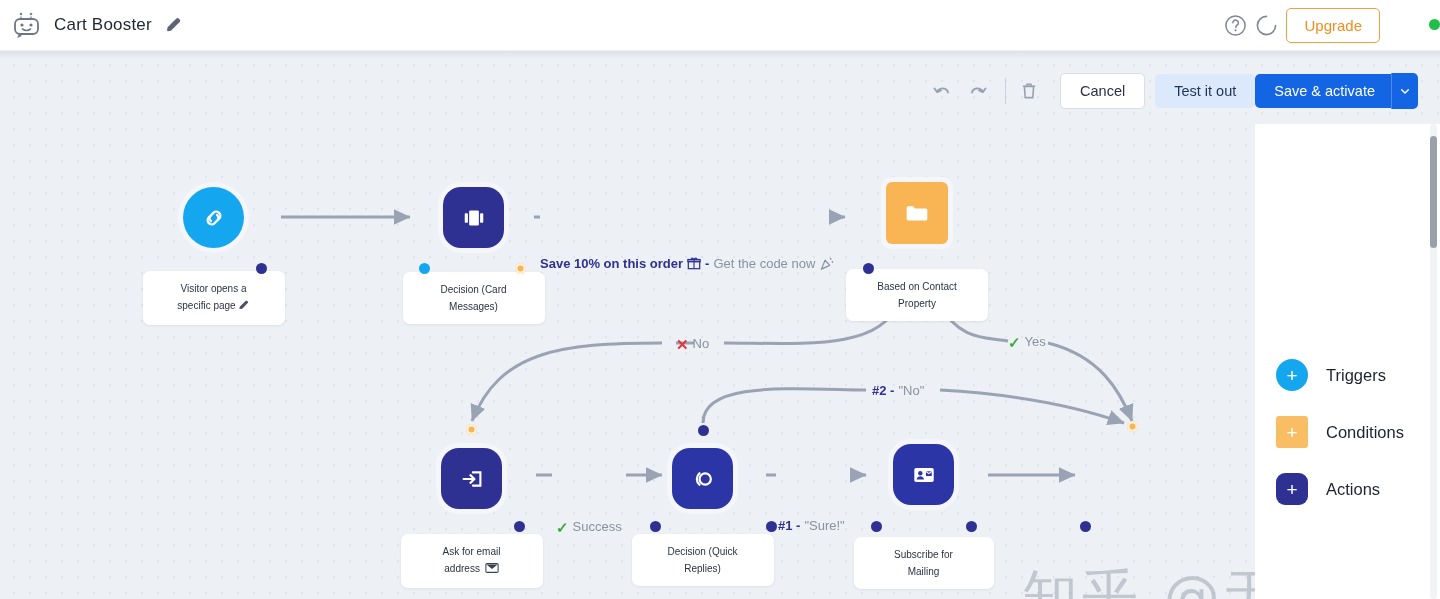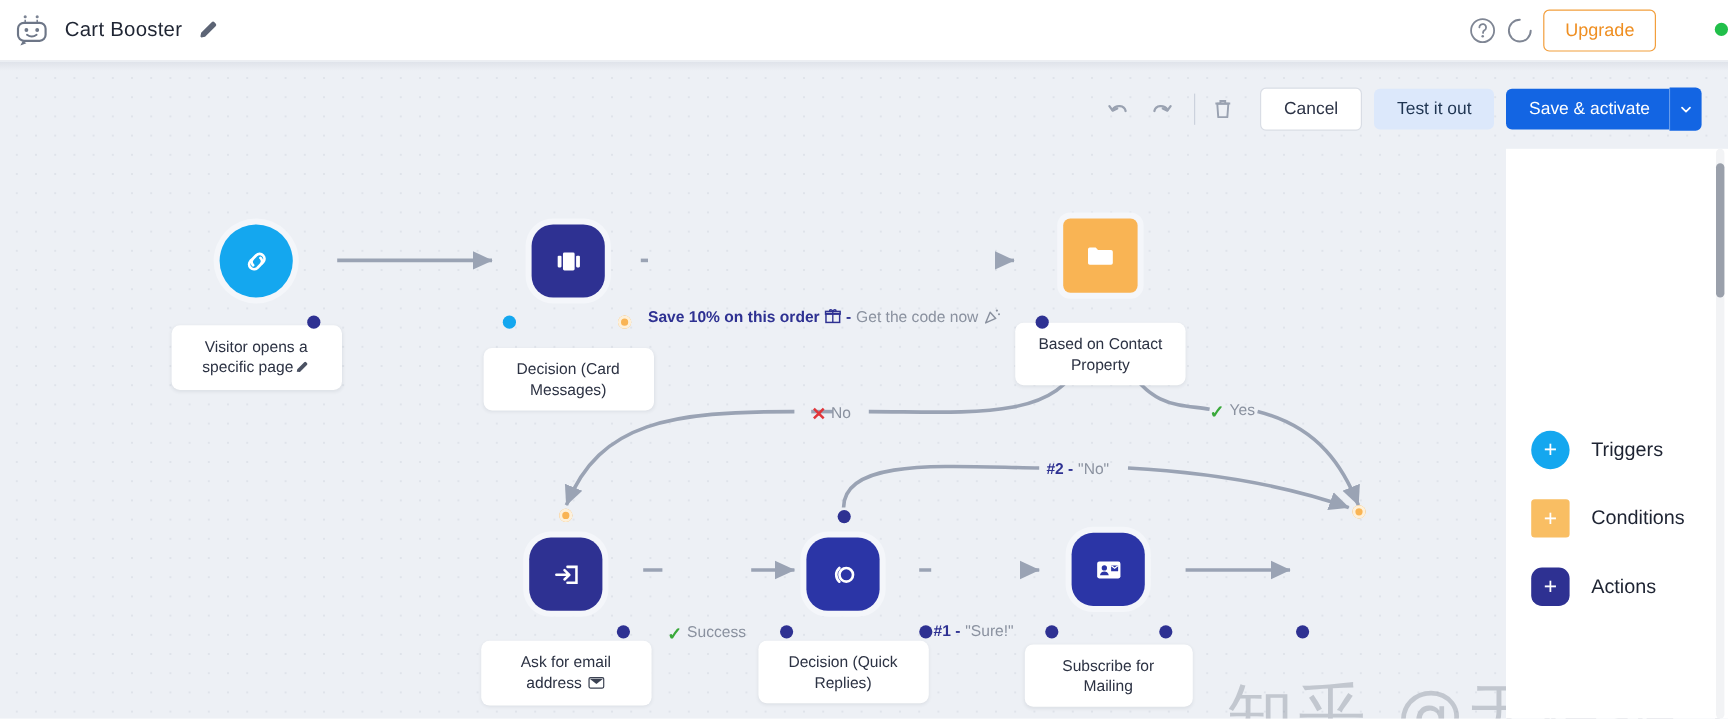--- a/index.html
+++ b/index.html
@@ -62,21 +62,21 @@
   }
   .tb-icon { width: 22px; height: 22px; cursor: pointer; margin-right: 14px; }
   .tb-sep { width: 1px; height: 26px; background: #ccd2dd; margin: 0 12px 0 2px; }
   .tb-btn {
     font-family: inherit; font-size: 14.5px; border-radius: 5px;
     padding: 9px 19px; cursor: pointer; white-space: nowrap; border: none;
   }
   .btn-cancel { background: #fff; border: 1px solid #d9dde5; color: #2b3245; margin-left: 6px; }
   .btn-test { background: #dce8fb; color: #1f3552; margin-left: 10px; }
   .btn-save {
-    background: #1365e3; color: #fff; margin-left: 10px;
+    background: #1365e3; color: #fff; 
     border-radius: 5px 0 0 5px; padding-right: 16px;
   }
   .btn-save-caret {
     background: #1365e3; color: #fff; border: none; cursor: pointer;
     border-left: 1px solid #4a8bec; border-radius: 0 5px 5px 0;
     width: 27px; height: 36px; display: flex; align-items: center; justify-content: center;
   }
 
   
   .side-panel {
@@ -110,21 +110,21 @@
     position: relative; display: flex; align-items: center; justify-content: center;
     box-shadow: 0 0 0 5px #f4f6fa; cursor: pointer;
   }
   .shape-trigger { width: 61px; height: 61px; border-radius: 50%; background: #14a7ef; }
   .shape-action { width: 61px; height: 61px; border-radius: 18px; background: #2e3192; }
   .shape-action-blue { width: 61px; height: 61px; border-radius: 18px; background: #2b35a6; }
   .shape-condition { width: 62px; height: 62px; border-radius: 6px; background: #f9b454; }
   .node-label {
     position: absolute; left: 50%; transform: translateX(-50%);
     background: #fff; border-radius: 7px; padding: 9px 13px;
-    font-size: 13px; line-height: 17px; color: #2c3243; text-align: center;
+    font-size: 10px; line-height: 17px; color: #2c3243; text-align: center;
     white-space: nowrap; box-shadow: 0 1px 3px rgba(40,50,70,.08); cursor: pointer;
   }
   .node-label .pencil { display: inline-block; vertical-align: -2px; margin-left: 2px; }
 
   
   .dot {
     position: absolute; width: 11px; height: 11px; border-radius: 50%; z-index: 12;
   }
   .dot-navy { background: #2e3192; }
   .dot-cyan { background: #14a7ef; }
@@ -278,21 +278,21 @@
     <span class="dot dot-cyan" style="left:419px; top:212px;"></span>
 
     <div class="node" style="left:443px; top:136px;">
       <div class="node-shape shape-action">
         <svg viewBox="0 0 34 34" width="30" height="30">
           <rect x="11.5" y="8.5" width="11" height="17" rx="1.4" fill="#fff"></rect>
           <rect x="6.5" y="11.5" width="3.6" height="11" rx="1" fill="#fff"></rect>
           <rect x="23.9" y="11.5" width="3.6" height="11" rx="1" fill="#fff"></rect>
         </svg>
       </div>
-      <div class="node-label" style="top:85px; width:142px;margin-top:18px;">
+      <div class="node-label" style="top:85px; width:142px;">
         <span>Decision (Card</span><br>
         <span>Messages)</span>
       </div>
     </div>
     <span class="dot dot-amber" style="left:515px; top:212px;"></span>
 
     <div class="edge-label" style="left:540px; top:205px;">
       <span class="el-strong">Save 10% on this order</span>
       <span>
         <svg viewBox="0 0 16 16" width="14" height="14">

